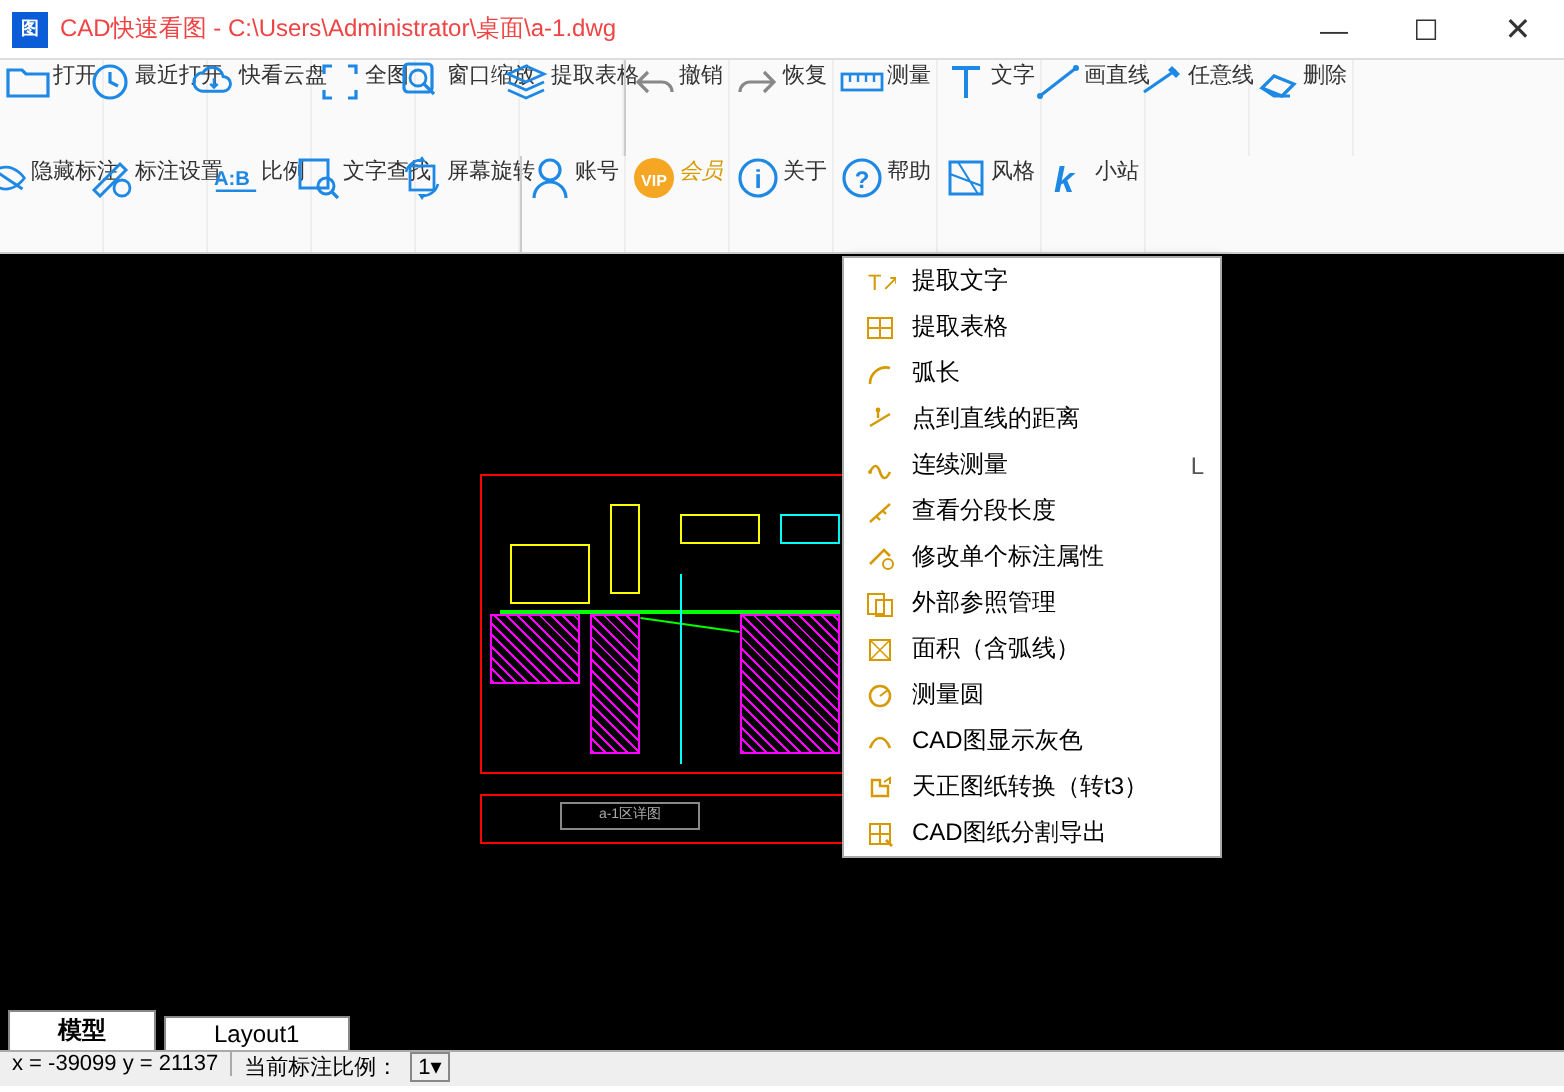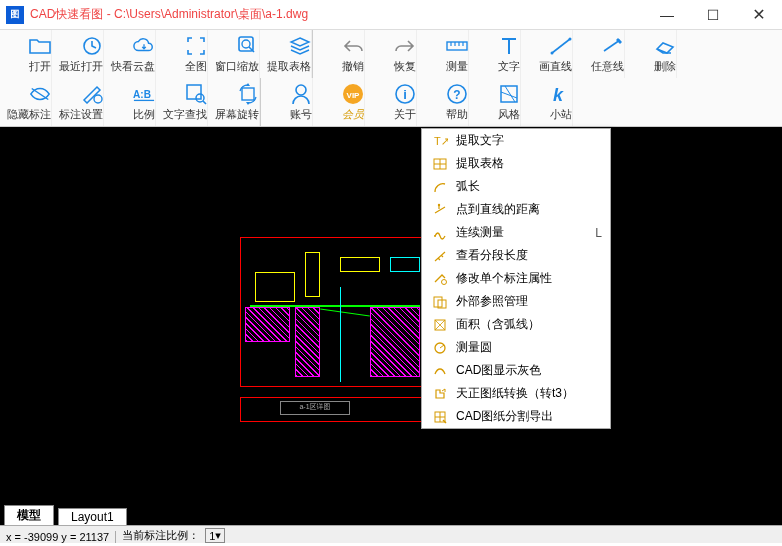--- a/index.html
+++ b/index.html
@@ -9,46 +9,46 @@
   .titlebar { height: 30px; display: flex; align-items: center; background: #fff; border-bottom: 1px solid #ddd; }
   .app-icon { width: 18px; height: 18px; background: #0b5cd7; margin: 0 6px; display: flex; align-items: center; justify-content: center; color: #fff; font-size: 9px; font-weight: bold; }
   .title-text { font-size: 12px; color: #ef4444; flex: 1; }
   .win-ctrl { display: flex; }
   .win-btn { width: 46px; height: 30px; display: flex; align-items: center; justify-content: center; font-size: 14px; color: #333; }
   .win-btn:last-child { font-size: 16px; }
 
   
   .ribbon { background: #fafafa; border-bottom: 1px solid #ccc; }
   .ribbon-row { display: flex; }
-  .ribbon-btn { width: 52px; height: 48px; display: flex; flex-direction: column; align-items: flex-end; justify-content: center; gap: 2px; border-right: 1px solid #eee; }
+  .ribbon-btn { width: 52px; height: 48px; display: flex; flex-direction: row; align-items: flex-start; justify-content: center; gap: 2px; border-right: 1px solid #eee; }
   .ribbon-btn .ic { width: 22px; height: 22px; display: flex; align-items: center; justify-content: center; }
   .ribbon-btn .lbl { font-size: 11px; color: #333; white-space: nowrap; }
   .vip .lbl { color: #d69a00; font-style: italic; }
   .vsep { width: 1px; background: #ccc; }
 
   
   .canvas-area { background: #000; height: 376px; position: relative; overflow: hidden; }
 
   .drawing { position: absolute; left: 240px; top: 110px; width: 200px; height: 250px; }
   .db { position: absolute; border: 1px solid; }
 
   
   .dropdown { position: absolute; left: 421px; top: 128px; width: 190px; background: #fff; border: 1px solid #aaa; box-shadow: 2px 2px 6px rgba(0,0,0,0.3); z-index: 10; }
   .dd-item { height: 23px; display: flex; align-items: center; padding: 0 8px; font-size: 12px; }
   .dd-item .dd-ic { width: 20px; height: 16px; display: flex; align-items: center; justify-content: center; color: #d69a00; font-size: 13px; }
   .dd-item .dd-txt { flex: 1; margin-left: 6px; }
   .dd-item .dd-key { color: #555; }
 
   
   .tabs { height: 22px; background: #000; display: flex; align-items: flex-end; }
-  .tab { background: #fff; border: 1px solid #888; border-bottom: none; padding: 1px 12px; font-size: 12px; margin-left: 4px; }
+  .tab { background: #fff; border: 1px solid #888; border-bottom: none; padding: 1px 24px; font-size: 12px; margin-left: 4px; }
   .tab.active { font-weight: bold; }
 
   
-  .status { height: 18px; background: #efefef; border-top: 1px solid #aaa; display: flex; align-items: flex-end; font-size: 11px; }
+  .status { height: 18px; background: #efefef; border-top: 1px solid #aaa; display: flex; align-items: flex-start; font-size: 11px; }
   .coords { padding: 0 6px; border-right: 1px solid #aaa; }
   .scale-lbl { padding: 0 6px; }
   .scale-sel { border: 1px solid #888; font-size: 11px; height: 15px; display:flex; align-items:center; padding:0 3px; }
 
   svg { display: block; }
 </style>
 </head>
 <body>
 
 <div class="titlebar">

